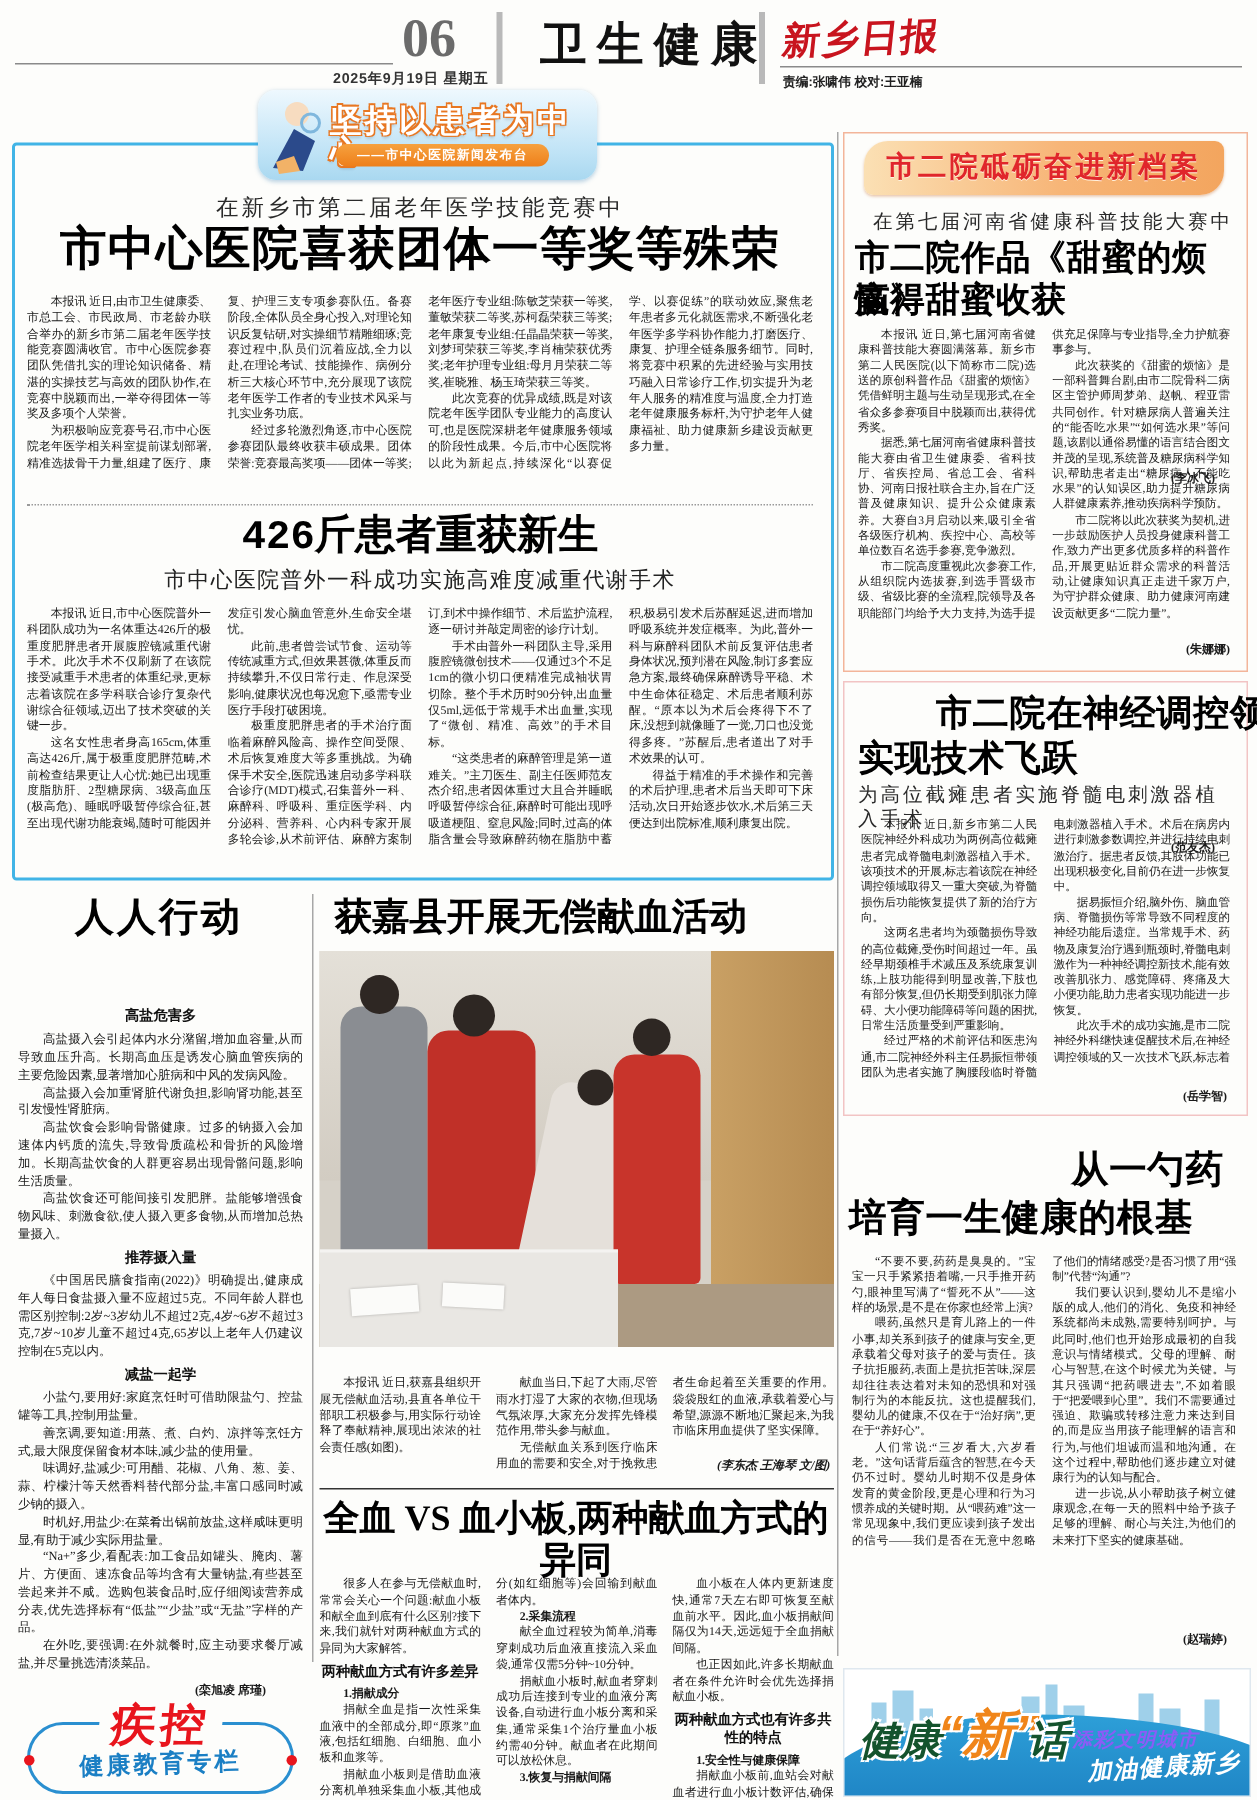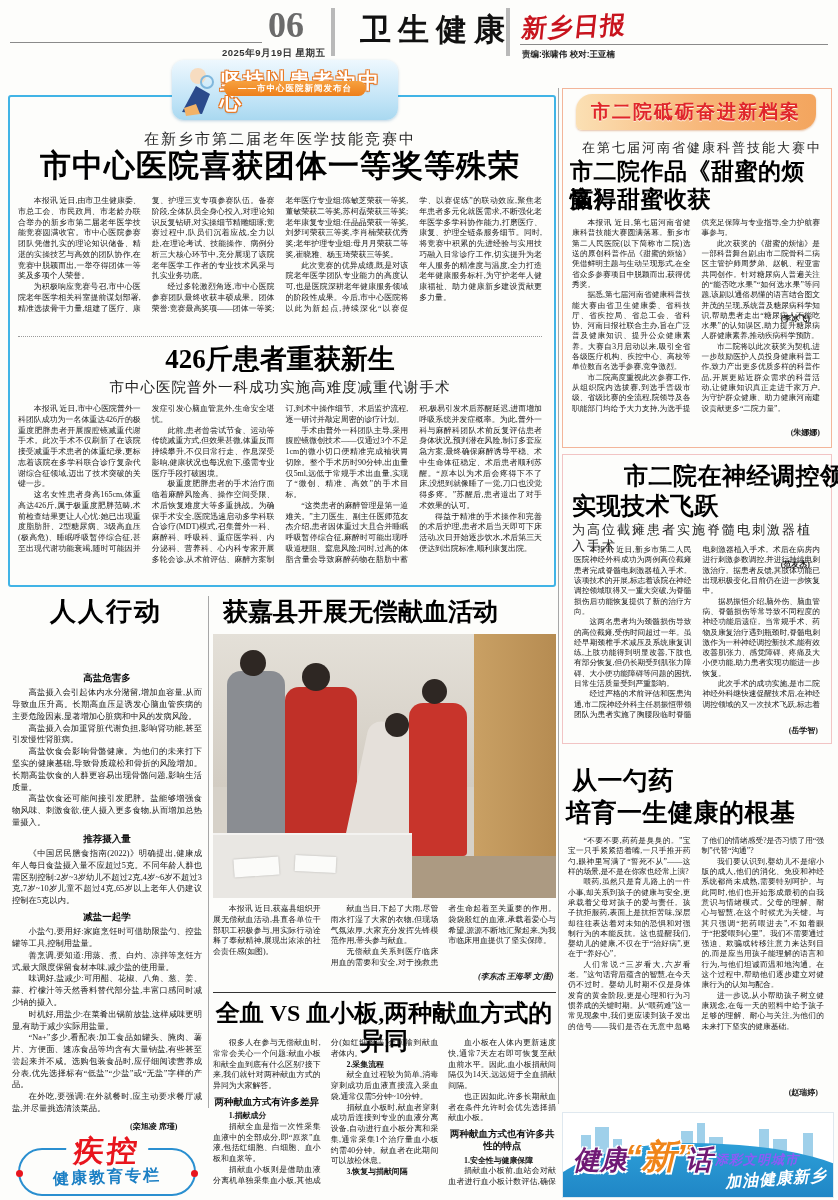--- a/index.html
+++ b/index.html
@@ -11,21 +11,21 @@
   .pagenum{position:absolute;font:700 36px/1 "Liberation Serif",serif;color:#6b6b6b;}
   .hdate{position:absolute;font:700 9.5px/1 "Liberation Sans",sans-serif;color:#333;letter-spacing:.5px;}
   .section-title{position:absolute;font:900 31px/1 "Liberation Sans",sans-serif;color:#111;letter-spacing:7px;}
   .masthead{position:absolute;font:900 25px/1 "Liberation Serif",serif;color:#c8141e;transform:skewX(-8deg) rotate(-2deg);letter-spacing:1px;}
   .credits{position:absolute;font:700 8.5px/1 "Liberation Sans",sans-serif;color:#222;}
   
   .bp{margin:0;text-align:justify;text-indent:2em;font:7.9px/1.36 "Liberation Serif","DejaVu Serif",serif;color:#181818;}
   .bh{margin:4px 0 3px;text-align:center;text-indent:0;font:700 9.5px/1.3 "Liberation Sans",sans-serif;color:#111;}
   .bn{font-weight:700;}
   .cols4{column-count:4;column-gap:11px;overflow:hidden;}
-  .cols3{column-count:3;column-gap:10px;overflow:hidden;}
+  .cols3{column-count:3;column-gap:10px;overflow:hidden;margin-top:13px;}
   .cols2{column-count:2;column-gap:11px;overflow:hidden;}
   .byl{position:absolute;font:700 8px/1 "Liberation Serif",serif;background:#fdfdfb;padding:1px 2px 1px 10px;}
   .kicker{position:absolute;text-align:center;font:400 15px/1.2 "Liberation Serif",serif;color:#2a2a2a;letter-spacing:2px;}
   
   .bluebox{position:absolute;border:2px solid #41b4e6;border-radius:3px;}
   .lead-banner{position:absolute;background:linear-gradient(180deg,#eef8fe 0%,#bfe3f6 70%,#a9d8f0 100%);
                border-radius:12px;box-shadow:0 1px 3px rgba(60,130,180,.35);}
   .lead-banner-title{position:absolute;font:900 21px/1 "Liberation Sans",sans-serif;color:#fff;letter-spacing:2px;
      text-shadow:1px 1px 0 #e87722,-1px -1px 0 #e87722,1px -1px 0 #e87722,-1px 1px 0 #e87722,0 2px 2px rgba(0,0,0,.15);}
   .lead-banner-pill{position:absolute;background:linear-gradient(180deg,#f6a13f,#ee7f1a);color:#fff;
@@ -63,21 +63,21 @@
       text-shadow:0 1px 0 #fff3e0;}
   .r-headline{position:absolute;font:900 23px/1.22 "Liberation Serif",serif;color:#000;letter-spacing:0.5px;}
   .neuro-box{position:absolute;border:1px solid #f2c4c4;}
   .rbody .bp{font-size:7.7px;line-height:1.34;}
   
   .campaign{position:absolute;overflow:hidden;background:#fff;border:1px solid #dfe8ef;}
   .cp-sky{position:absolute;left:0;top:10px;width:100%;height:34px;}
   .cp-bld{position:absolute;background:#9fd0ea;bottom:0;}
   .cp-wave{position:absolute;left:-20px;bottom:-18px;width:320px;height:72px;background:linear-gradient(180deg,#2d9fd8,#1b7ec0);
       border-radius:50% 60% 0 0/90% 70% 0 0;}
-  .cp-t1{position:absolute;font:900 27px/1 "Liberation Sans",sans-serif;color:#701a75;font-style:italic;
+  .cp-t1{position:absolute;font:900 27px/1 "Liberation Sans",sans-serif;color:#14532d;font-style:italic;
       text-shadow:1.5px 1.5px 0 #fff,-1.5px -1.5px 0 #fff,1.5px -1.5px 0 #fff,-1.5px 1.5px 0 #fff;}
   .cp-t2{position:absolute;font:900 34px/1 "Liberation Sans",sans-serif;color:#f08519;font-style:italic;
       text-shadow:1.5px 1.5px 0 #fff,-1.5px -1.5px 0 #fff,1.5px -1.5px 0 #fff,-1.5px 1.5px 0 #fff;}
   .cp-tag1{position:absolute;font:900 13px/1 "Liberation Sans",sans-serif;color:#8b5cf6;font-style:italic;letter-spacing:1px;}
   .cp-tag2{position:absolute;font:900 16px/1 "Liberation Sans",sans-serif;color:#fff;font-style:italic;letter-spacing:1px;transform:rotate(-4deg);}
 </style>
 </head>
 <body>
 
 <div class="page">
@@ -99,54 +99,54 @@
 
   <div class="bluebox" style="left:8px;top:95px;width:544px;height:488px;"></div>
   <div class="lead-banner" style="left:172px;top:60px;width:226px;height:60px;">
     <svg width="40" height="52" style="position:absolute;left:4px;top:4px;">
       <circle cx="22" cy="12" r="8" fill="#f7dcc0"></circle>
       <path d="M6 48 L20 22 L34 30 L26 50 Z" fill="#2b4a8b"></path>
       <circle cx="31" cy="18" r="6" fill="none" stroke="#7fb7dd" stroke-width="2"></circle>
       <path d="M8 44 L20 40 L24 50 L10 52 Z" fill="#f2b267"></path>
     </svg>
     <div class="lead-banner-title" style="left:48px;top:10px;">坚持以患者为中心</div>
-    <div class="lead-banner-pill" style="left:52px;top:21px;">——市中心医院新闻发布台</div>
+    <div class="lead-banner-pill" style="left:52px;top:36px;">——市中心医院新闻发布台</div>
   </div>
   <div class="kicker" style="left:18px;top:130px;width:524px;">在新乡市第二届老年医学技能竞赛中</div>
   <div class="lead-headline" style="left:12px;top:149px;width:536px;">市中心医院喜获团体一等奖等殊荣</div>
   <div class="cols4" style="position:absolute;left:18px;top:196px;width:524px;height:130px;">
     <p class="bp">本报讯 近日,由市卫生健康委、市总工会、市民政局、市老龄办联合举办的新乡市第二届老年医学技能竞赛圆满收官。市中心医院参赛团队凭借扎实的理论知识储备、精湛的实操技艺与高效的团队协作,在竞赛中脱颖而出,一举夺得团体一等奖及多项个人荣誉。</p>
     <p class="bp">为积极响应竞赛号召,市中心医院老年医学相关科室提前谋划部署,精准选拔骨干力量,组建了医疗、康复、护理三支专项参赛队伍。备赛阶段,全体队员全身心投入,对理论知识反复钻研,对实操细节精雕细琢;竞赛过程中,队员们沉着应战,全力以赴,在理论考试、技能操作、病例分析三大核心环节中,充分展现了该院老年医学工作者的专业技术风采与扎实业务功底。</p>
     <p class="bp">经过多轮激烈角逐,市中心医院参赛团队最终收获丰硕成果。团体荣誉:竞赛最高奖项——团体一等奖;老年医疗专业组:陈敏芝荣获一等奖,董敏荣获二等奖,苏柯磊荣获三等奖;老年康复专业组:任晶晶荣获一等奖,刘梦珂荣获三等奖,李肖楠荣获优秀奖;老年护理专业组:母月月荣获二等奖,崔晓雅、杨玉琦荣获三等奖。</p>
     <p class="bp">此次竞赛的优异成绩,既是对该院老年医学团队专业能力的高度认可,也是医院深耕老年健康服务领域的阶段性成果。今后,市中心医院将以此为新起点,持续深化“以赛促学、以赛促练”的联动效应,聚焦老年患者多元化就医需求,不断强化老年医学多学科协作能力,打磨医疗、康复、护理全链条服务细节。同时,将竞赛中积累的先进经验与实用技巧融入日常诊疗工作,切实提升为老年人服务的精准度与温度,全力打造老年健康服务标杆,为守护老年人健康福祉、助力健康新乡建设贡献更多力量。</p>
   </div>
   <div class="byl" style="right:26px;top:314px;">(李冰飞)</div>
 
   <div class="dotted" style="left:18px;top:336px;width:524px;"></div>
 
-  <div class="serif-head" style="left:18px;top:344px;width:524px;">426斤患者重获新生</div>
+  <div class="serif-head" style="left:18px;top:344px;width:524px;font-family:Liberation Mono, monospace;">426斤患者重获新生</div>
   <div class="sub-head" style="left:18px;top:380px;width:524px;font-family:Liberation Mono, monospace;">市中心医院普外一科成功实施高难度减重代谢手术</div>
   <div class="cols4" style="position:absolute;left:18px;top:404px;width:524px;height:166px;">
     <p class="bp">本报讯 近日,市中心医院普外一科团队成功为一名体重达426斤的极重度肥胖患者开展腹腔镜减重代谢手术。此次手术不仅刷新了在该院接受减重手术患者的体重纪录,更标志着该院在多学科联合诊疗复杂代谢综合征领域,迈出了技术突破的关键一步。</p>
     <p class="bp">这名女性患者身高165cm,体重高达426斤,属于极重度肥胖范畴,术前检查结果更让人心忧:她已出现重度脂肪肝、2型糖尿病、3级高血压(极高危)、睡眠呼吸暂停综合征,甚至出现代谢功能衰竭,随时可能因并发症引发心脑血管意外,生命安全堪忧。</p>
     <p class="bp">此前,患者曾尝试节食、运动等传统减重方式,但效果甚微,体重反而持续攀升,不仅日常行走、作息深受影响,健康状况也每况愈下,亟需专业医疗手段打破困境。</p>
     <p class="bp">极重度肥胖患者的手术治疗面临着麻醉风险高、操作空间受限、术后恢复难度大等多重挑战。为确保手术安全,医院迅速启动多学科联合诊疗(MDT)模式,召集普外一科、麻醉科、呼吸科、重症医学科、内分泌科、营养科、心内科专家开展多轮会诊,从术前评估、麻醉方案制订,到术中操作细节、术后监护流程,逐一研讨并敲定周密的诊疗计划。</p>
     <p class="bp">手术由普外一科团队主导,采用腹腔镜微创技术——仅通过3个不足1cm的微小切口便精准完成袖状胃切除。整个手术历时90分钟,出血量仅5ml,远低于常规手术出血量,实现了“微创、精准、高效”的手术目标。</p>
     <p class="bp">“这类患者的麻醉管理是第一道难关。”主刀医生、副主任医师范友杰介绍,患者因体重过大且合并睡眠呼吸暂停综合征,麻醉时可能出现呼吸道梗阻、窒息风险;同时,过高的体脂含量会导致麻醉药物在脂肪中蓄积,极易引发术后苏醒延迟,进而增加呼吸系统并发症概率。为此,普外一科与麻醉科团队术前反复评估患者身体状况,预判潜在风险,制订多套应急方案,最终确保麻醉诱导平稳、术中生命体征稳定、术后患者顺利苏醒。“原本以为术后会疼得下不了床,没想到就像睡了一觉,刀口也没觉得多疼。”苏醒后,患者道出了对手术效果的认可。</p>
     <p class="bp">得益于精准的手术操作和完善的术后护理,患者术后当天即可下床活动,次日开始逐步饮水,术后第三天便达到出院标准,顺利康复出院。</p>
 
   </div>
   <div class="byl" style="right:26px;top:560px;">(范友杰)</div>
 
   <div class="salt-title" style="left:10px;top:596px;width:192px;">人人行动</div>
   <div class="salt-body" style="position:absolute;left:12px;top:668px;width:190px;height:452px;overflow:hidden;">
     <p class="bh">高盐危害多</p>
     <p class="bp">高盐摄入会引起体内水分潴留,增加血容量,从而导致血压升高。长期高血压是诱发心脑血管疾病的主要危险因素,显著增加心脏病和中风的发病风险。</p>
     <p class="bp">高盐摄入会加重肾脏代谢负担,影响肾功能,甚至引发慢性肾脏病。</p>
-    <p class="bp">高盐饮食会影响骨骼健康。为他们的未来打下坚实的健康基础,导致骨质疏松和骨折的风险增加。长期高盐饮食的人群更容易出现骨骼问题,影响生活质量。</p>
+    <p class="bp">高盐饮食会影响骨骼健康。过多的钠摄入会加速体内钙质的流失,导致骨质疏松和骨折的风险增加。长期高盐饮食的人群更容易出现骨骼问题,影响生活质量。</p>
     <p class="bp">高盐饮食还可能间接引发肥胖。盐能够增强食物风味、刺激食欲,使人摄入更多食物,从而增加总热量摄入。</p>
     <p class="bh">推荐摄入量</p>
     <p class="bp">《中国居民膳食指南(2022)》明确提出,健康成年人每日食盐摄入量不应超过5克。不同年龄人群也需区别控制:2岁~3岁幼儿不超过2克,4岁~6岁不超过3克,7岁~10岁儿童不超过4克,65岁以上老年人仍建议控制在5克以内。</p>
     <p class="bh">减盐一起学</p>
     <p class="bp">小盐勺,要用好:家庭烹饪时可借助限盐勺、控盐罐等工具,控制用盐量。</p>
     <p class="bp">善烹调,要知道:用蒸、煮、白灼、凉拌等烹饪方式,最大限度保留食材本味,减少盐的使用量。</p>
     <p class="bp">味调好,盐减少:可用醋、花椒、八角、葱、姜、蒜、柠檬汁等天然香料替代部分盐,丰富口感同时减少钠的摄入。</p>
     <p class="bp">时机好,用盐少:在菜肴出锅前放盐,这样咸味更明显,有助于减少实际用盐量。</p>
     <p class="bp">“Na+”多少,看配表:加工食品如罐头、腌肉、薯片、方便面、速冻食品等均含有大量钠盐,有些甚至尝起来并不咸。选购包装食品时,应仔细阅读营养成分表,优先选择标有“低盐”“少盐”或“无盐”字样的产品。</p>
     <p class="bp">在外吃,要强调:在外就餐时,应主动要求餐厅减盐,并尽量挑选清淡菜品。</p>
@@ -231,21 +231,21 @@
   <div class="kicker" style="left:572px;top:522px;width:250px;text-align:left;font-size:13px;">为高位截瘫患者实施脊髓电刺激器植入手术</div>
   <div class="cols2 rbody" style="position:absolute;left:574px;top:545px;width:246px;height:182px;">
     <p class="bp">本报讯 近日,新乡市第二人民医院神经外科成功为两例高位截瘫患者完成脊髓电刺激器植入手术。该项技术的开展,标志着该院在神经调控领域取得又一重大突破,为脊髓损伤后功能恢复提供了新的治疗方向。</p>
     <p class="bp">这两名患者均为颈髓损伤导致的高位截瘫,受伤时间超过一年。虽经早期颈椎手术减压及系统康复训练,上肢功能得到明显改善,下肢也有部分恢复,但仍长期受到肌张力障碍、大小便功能障碍等问题的困扰,日常生活质量受到严重影响。</p>
     <p class="bp">经过严格的术前评估和医患沟通,市二院神经外科主任易振恒带领团队为患者实施了胸腰段临时脊髓电刺激器植入手术。术后在病房内进行刺激参数调控,并进行持续电刺激治疗。据患者反馈,其肢体功能已出现积极变化,目前仍在进一步恢复中。</p>
     <p class="bp">据易振恒介绍,脑外伤、脑血管病、脊髓损伤等常导致不同程度的神经功能后遗症。当常规手术、药物及康复治疗遇到瓶颈时,脊髓电刺激作为一种神经调控新技术,能有效改善肌张力、感觉障碍、疼痛及大小便功能,助力患者实现功能进一步恢复。</p>
     <p class="bp">此次手术的成功实施,是市二院神经外科继快速促醒技术后,在神经调控领域的又一次技术飞跃,标志着该院神经外科诊疗水平再上新台阶。</p>
   </div>
   <div class="byl" style="right:18px;top:726px;">(岳学智)</div>
 
-  <div class="r-headline" style="left:572px;top:766px;width:260px;font-size:25px;">从一勺药</div>
+  <div class="r-headline" style="left:556px;top:766px;width:260px;font-size:25px;text-align:right;">从一勺药</div>
   <div class="r-headline" style="left:566px;top:798px;width:260px;font-size:25px;">培育一生健康的根基</div>
   <div class="cols2 rbody" style="position:absolute;left:568px;top:836px;width:256px;height:252px;">
     <p class="bp">“不要不要,药药是臭臭的。”宝宝一只手紧紧捂着嘴,一只手推开药勺,眼神里写满了“誓死不从”——这样的场景,是不是在你家也经常上演?</p>
     <p class="bp">喂药,虽然只是育儿路上的一件小事,却关系到孩子的健康与安全,更承载着父母对孩子的爱与责任。孩子抗拒服药,表面上是抗拒苦味,深层却往往表达着对未知的恐惧和对强制行为的本能反抗。这也提醒我们,婴幼儿的健康,不仅在于“治好病”,更在于“养好心”。</p>
     <p class="bp">人们常说:“三岁看大,六岁看老。”这句话背后蕴含的智慧,在今天仍不过时。婴幼儿时期不仅是身体发育的黄金阶段,更是心理和行为习惯养成的关键时期。从“喂药难”这一常见现象中,我们更应读到孩子发出的信号——我们是否在无意中忽略了他们的情绪感受?是否习惯了用“强制”代替“沟通”?</p>
     <p class="bp">我们要认识到,婴幼儿不是缩小版的成人,他们的消化、免疫和神经系统都尚未成熟,需要特别呵护。与此同时,他们也开始形成最初的自我意识与情绪模式。父母的理解、耐心与智慧,在这个时候尤为关键。与其只强调“把药喂进去”,不如着眼于“把爱喂到心里”。我们不需要通过强迫、欺骗或转移注意力来达到目的,而是应当用孩子能理解的语言和行为,与他们坦诚而温和地沟通。在这个过程中,帮助他们逐步建立对健康行为的认知与配合。</p>
     <p class="bp">进一步说,从小帮助孩子树立健康观念,在每一天的照料中给予孩子足够的理解、耐心与关注,为他们的未来打下坚实的健康基础。</p>
   </div>
   <div class="byl" style="right:18px;top:1088px;">(赵瑞婷)</div>
 

